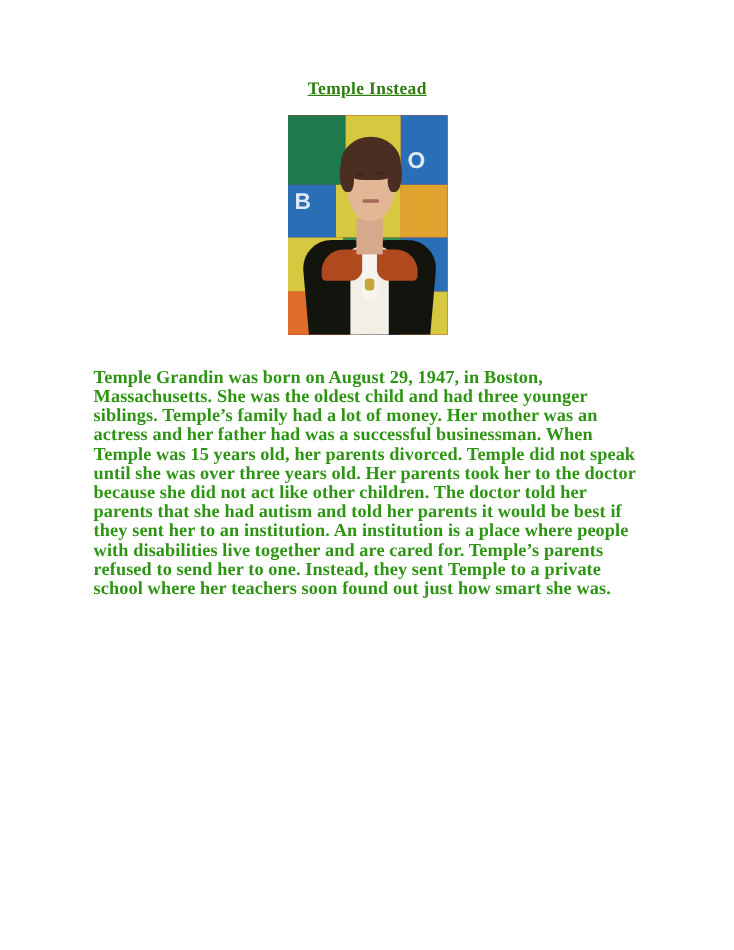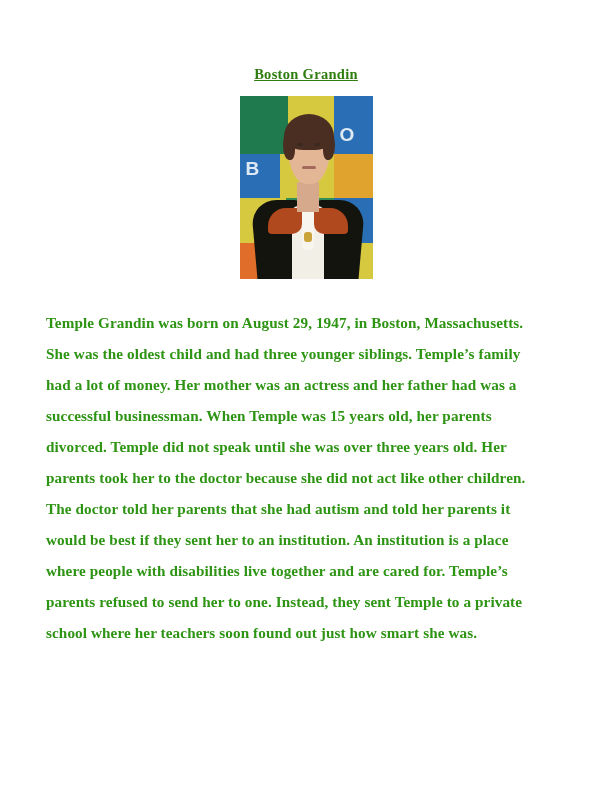--- a/index.html
+++ b/index.html
@@ -163,37 +163,37 @@
     background: #f7f5ee;
     border-radius: 4px;
   }
   .bolo {
     position: absolute;
     left: 64px; top: 136px; width: 8px; height: 10px;
     background: #caa33a; border-radius: 3px;
   }
   .body-text {
     margin: 28px 0 0 0;
-    padding: 0 74px 0 46px;
+    padding: 0 74px 0 78px;
     font-family: "Liberation Serif", serif;
     font-weight: bold;
     font-size: 15.2px;
-    line-height: 31px;
+    line-height: 16px;
     color: #2e9414;
     letter-spacing: 0.1px;
     text-align: left;
   }
   .body-text p { margin: 0; }
 </style>
 </head>
 <body>
 
 <div class="page">
 
-  <h1 class="doc-title">Boston Grandin</h1>
+  <h1 class="doc-title">Temple Instead</h1>
 
   <div class="figure-wrap">
     <div class="photo">
       <div class="bg-panel">
         <div class="bg-block b1"></div>
         <div class="bg-block b2"></div>
         <div class="bg-block b3"></div>
         <div class="bg-block b4"></div>
         <div class="bg-block b5"></div>
         <div class="bg-block b6"></div>

